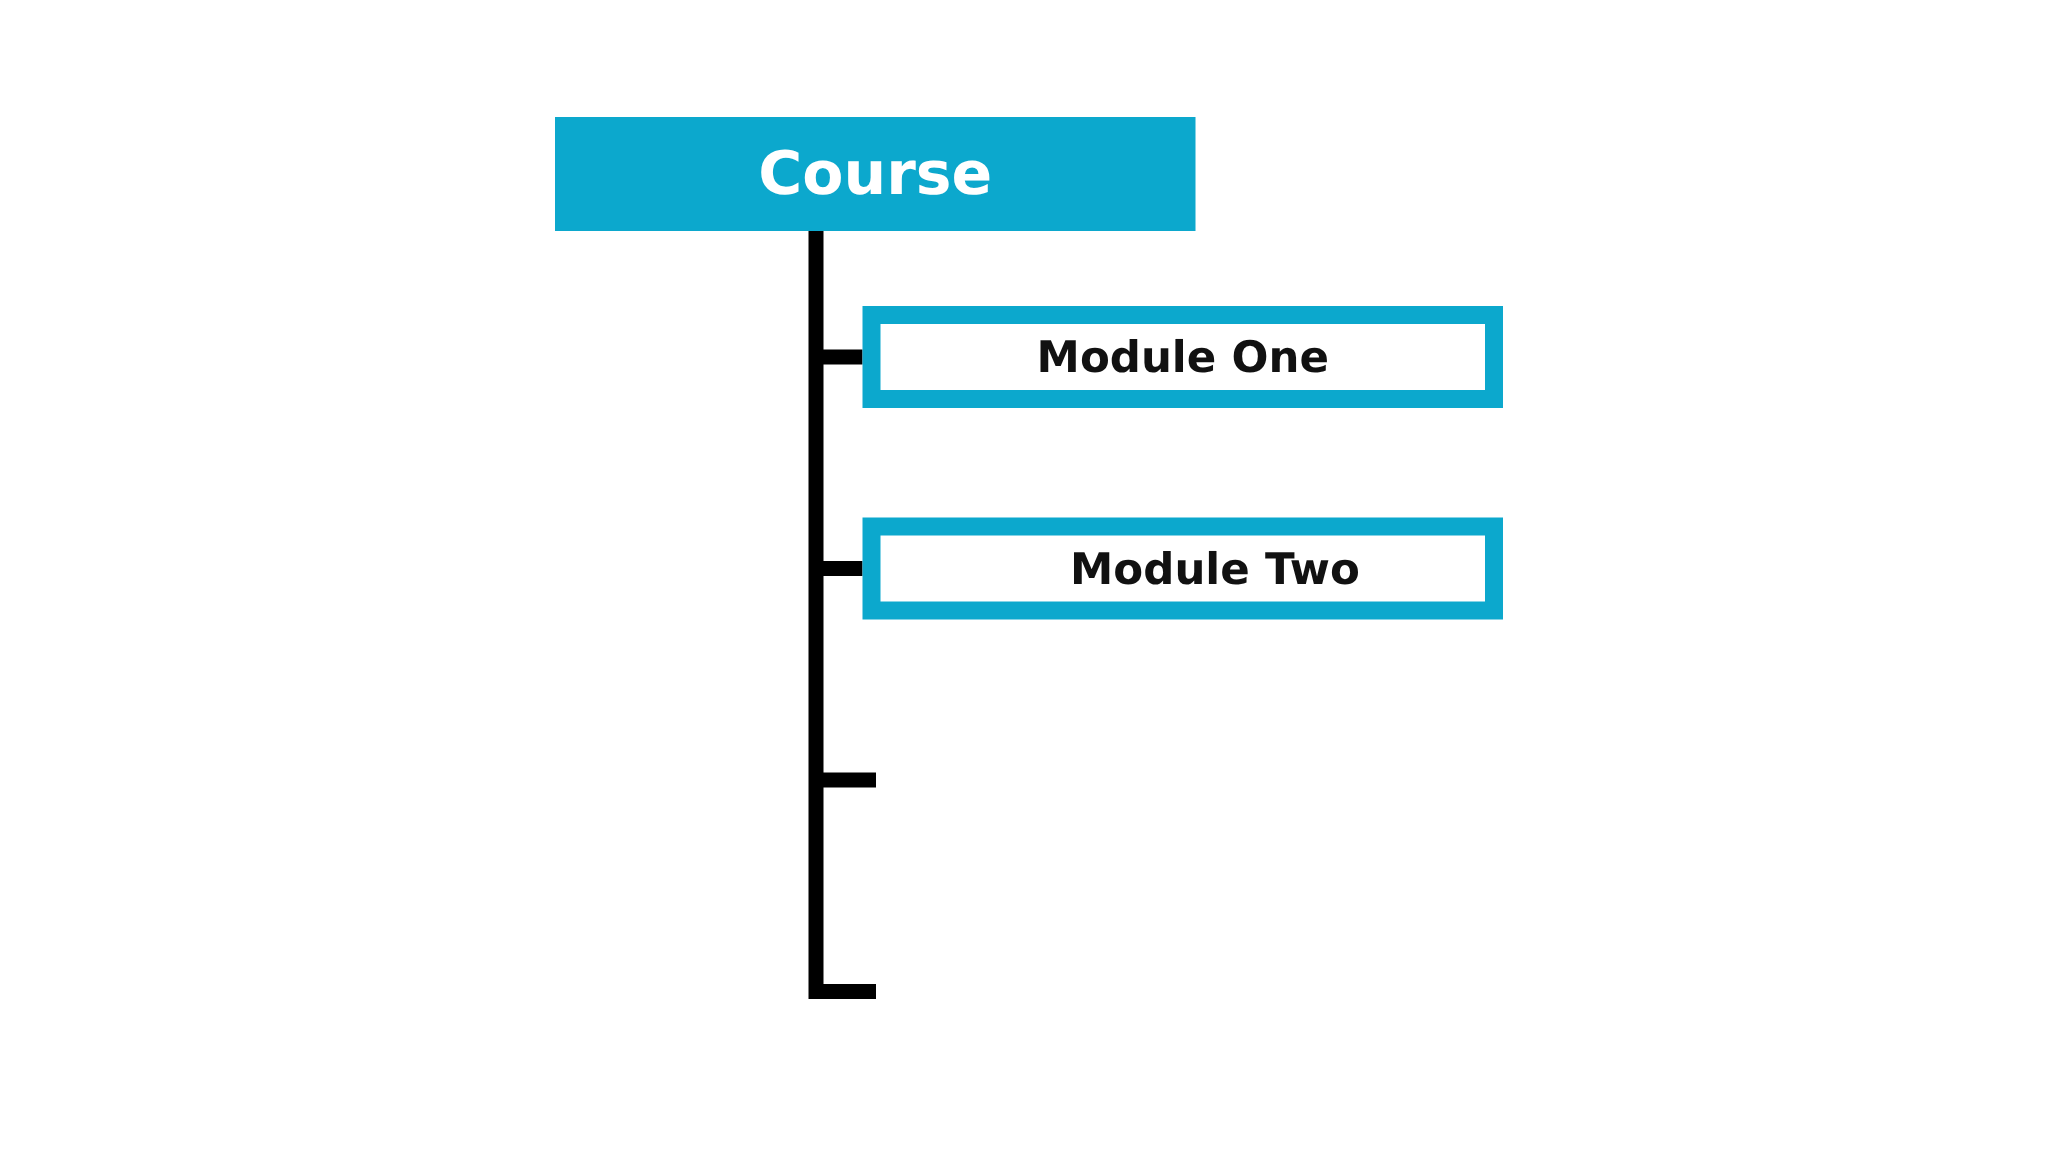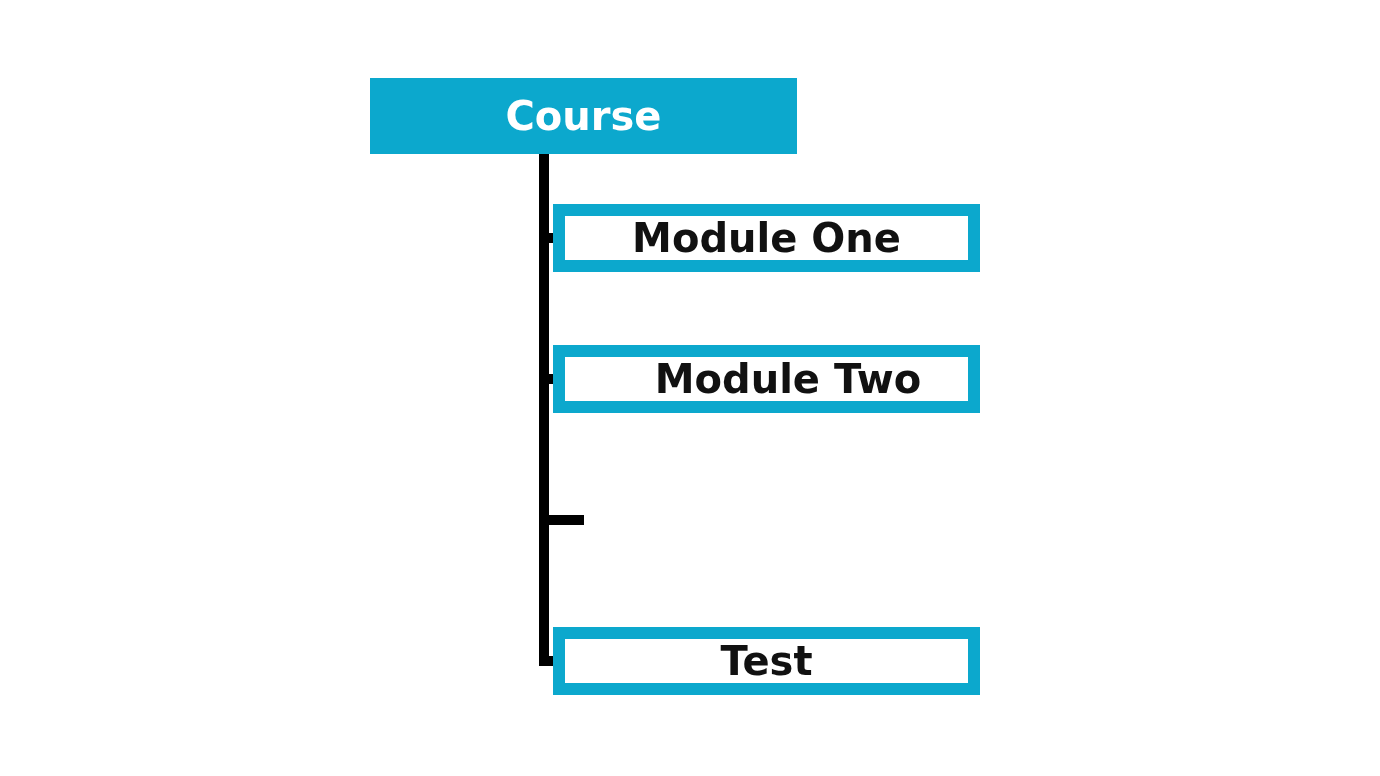--- a/index.html
+++ b/index.html
@@ -33,27 +33,27 @@
   .root-node {
     left: 370px;
     top: 78px;
     width: 427px;
     height: 76px;
     background: var(--accent);
     color: var(--root_text);
     font-size: 40px;
   }
   .child-node {
-    left: 553px;
+    left: 575px;
     width: 427px;
     height: 68px;
     background: #ffffff;
     border: 12px solid var(--accent);
     color: var(--child_text);
-    font-size: 40px;
+    font-size: 29px;
   }
   .child-node.pos-0 { top: 204px; }
   .child-node.pos-1 { top: 345px; padding-left: 43px; }
   .child-node.pos-2 { top: 486px; }
   .child-node.pos-3 { top: 627px; }
   .vline {
     position: absolute;
     left: 539px;
     top: 154px;
     width: 10px;
@@ -90,17 +90,14 @@
 
   <div class="node child-node pos-0">
     <span>Module One</span>
   </div>
 
   <div class="node child-node pos-1">
     <span>Module Two</span>
   </div>
 
 
-  <div class="node child-node pos-3">
-    <span>Test</span>
-  </div>
 
 </div>
 
 </body></html>

